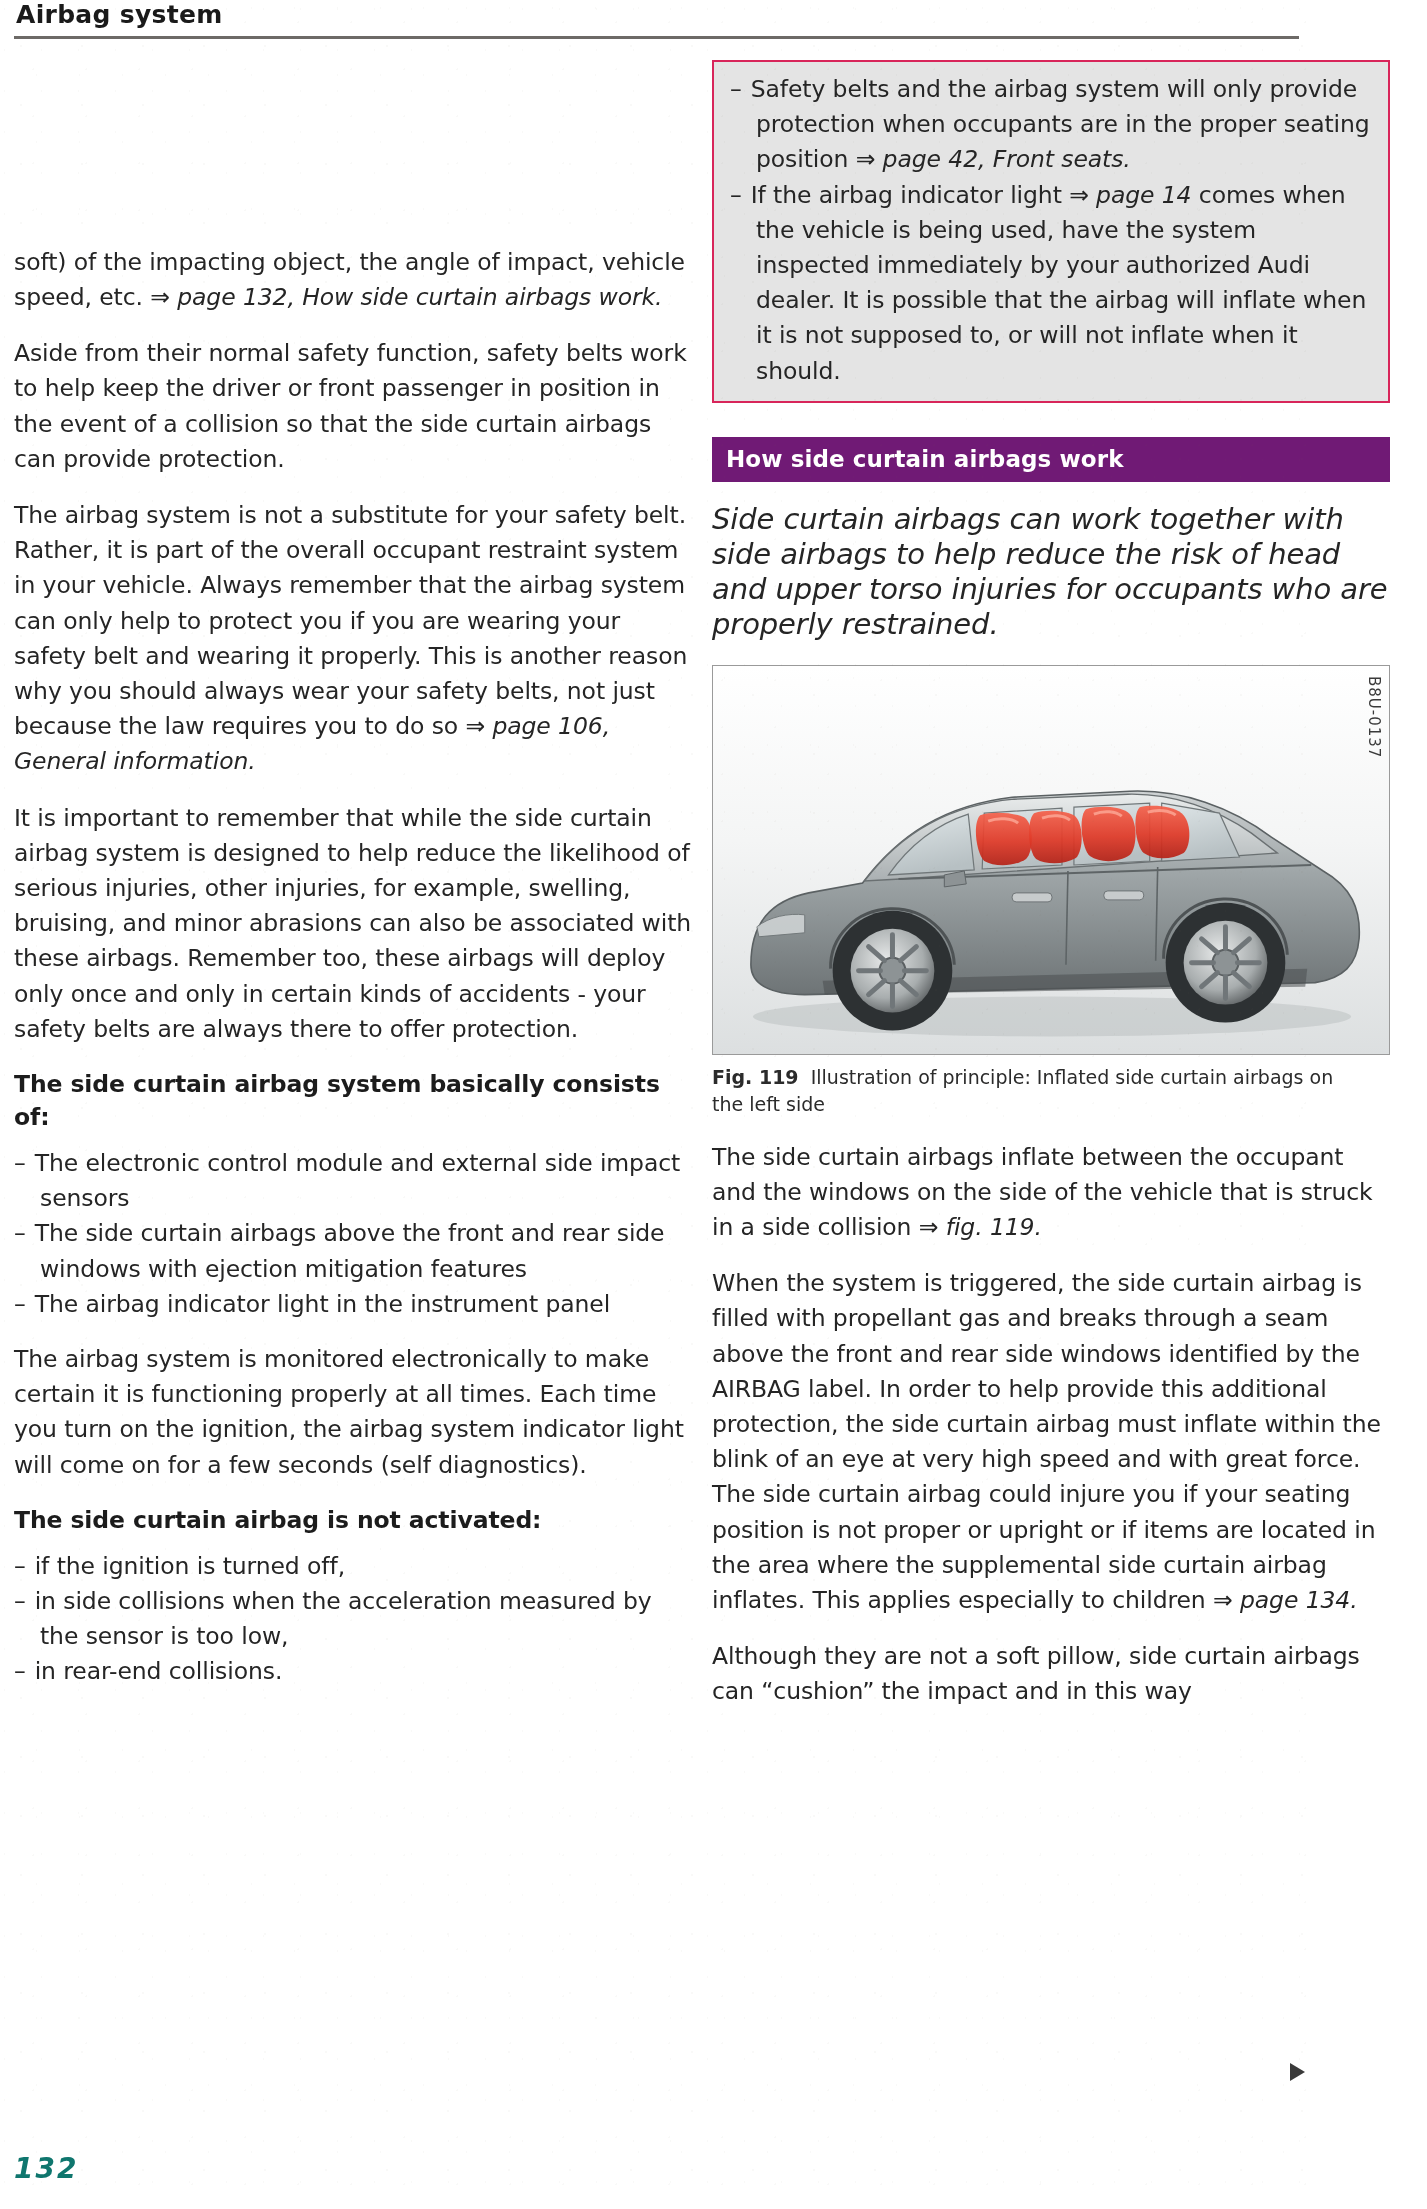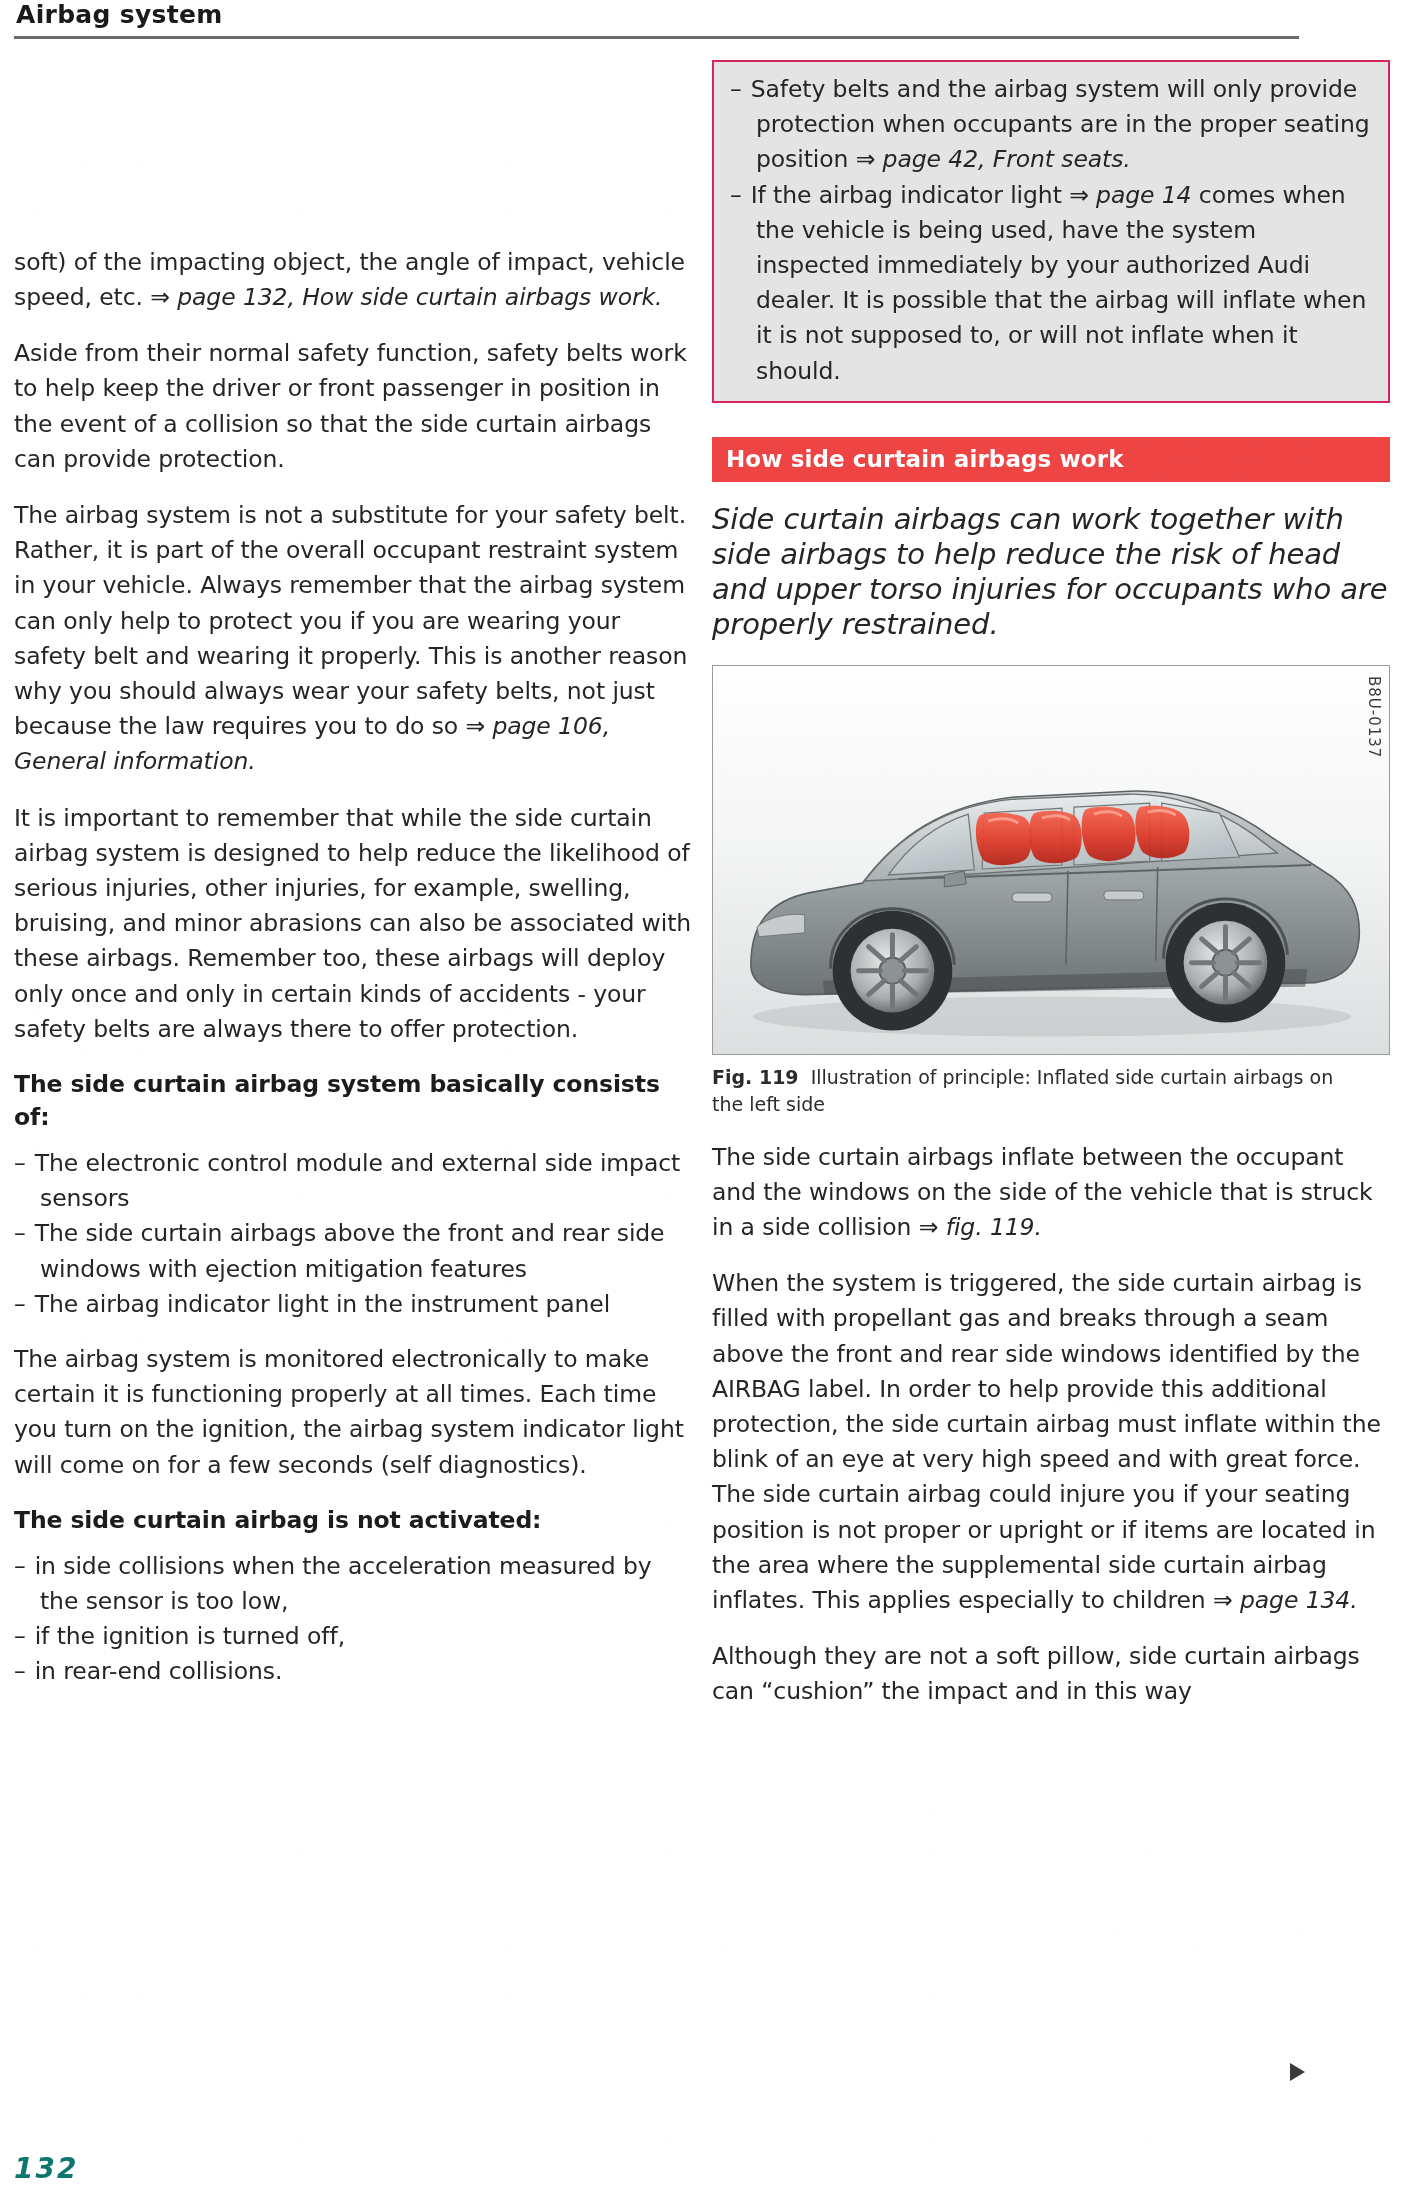--- a/index.html
+++ b/index.html
@@ -132,21 +132,21 @@
     line-height: 35.2px;
     color: #252525;
     padding-left: 26px;
     text-indent: -26px;
     letter-spacing: -0.1px;
   }
   .warning-body li .dash { margin-right: 9px; }
 
   
   .section-bar {
-    background: #ef4444;
+    background: #701a75;
     color: #ffffff;
     font-size: 23px;
     font-weight: bold;
     letter-spacing: 0.1px;
     padding: 8px 14px 9px 14px;
     margin: 0 0 20px 0;
     line-height: 28px;
   }
 
   p.lead {
@@ -253,22 +253,22 @@
           <li><span class="dash">–</span>The electronic control module and external side impact sensors</li>
           <li><span class="dash">–</span>The side curtain airbags above the front and rear side windows with ejection mitigation features</li>
           <li><span class="dash">–</span>The airbag indicator light in the instrument panel</li>
         </ul>
 
       <p class="body">The airbag system is monitored electronically to make certain it is functioning properly at all times. Each time you turn on the ignition, the airbag system indicator light will come on for a few seconds (self diagnostics).</p>
 
       <h3 class="subhead">The side curtain airbag is not activated:</h3>
 
       <ul class="dashlist">
+          <li><span class="dash">–</span>if the ignition is turned off,</li>
           <li><span class="dash">–</span>in side collisions when the acceleration measured by the sensor is too low,</li>
-          <li><span class="dash">–</span>if the ignition is turned off,</li>
           <li><span class="dash">–</span>in rear-end collisions.</li>
         </ul>
 
     </div>
 
     <div class="col col-right">
 
       <div class="warning-box">
         <div class="warning-body">
           <ul>

